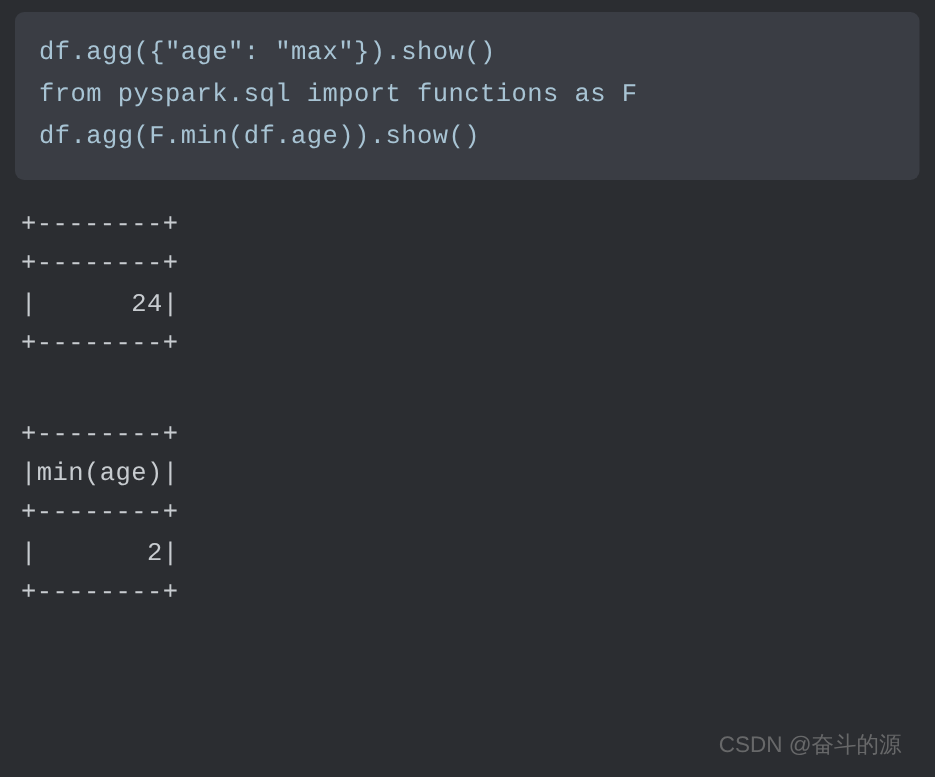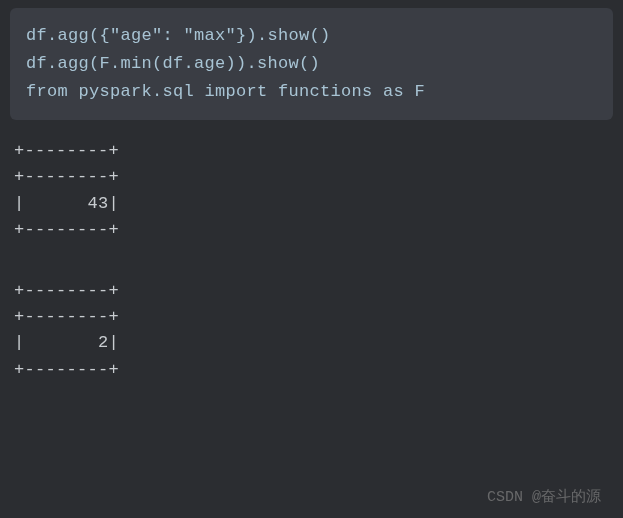--- a/index.html
+++ b/index.html
@@ -38,46 +38,47 @@
       white-space: pre;
       color: #c8ccd0;
       font-size: 17px;
     }
     .watermark {
       position: absolute;
       bottom: 12px;
       right: 22px;
       color: #888;
       font-size: 15px;
-      font-family: Liberation Mono, monospace;
+      font-family: Liberation Sans, sans-serif;
       opacity: 0.65;
     }
     .spacer {
       height: 18px;
     }
   </style>
 </head>
 <body>
 
 <div class="code-block">
   <div class="code-line">df.agg({"age": "max"}).show()</div>
   <div class="code-line"></div>
+  <div class="code-line">from pyspark.sql import functions as F</div>
   <div class="code-line">df.agg(F.min(df.age)).show()</div>
-  <div class="code-line">from pyspark.sql import functions as F</div>
 </div>
 
 <div class="output-block">
   <div class="output-line">+--------+</div>
   <div class="output-line">+--------+</div>
-  <div class="output-line">|      43|</div>
+  <div class="output-line">|      24|</div>
   <div class="output-line">+--------+</div>
 </div>
 
 <div class="spacer"></div>
 
 <div class="output-block">
   <div class="output-line">+--------+</div>
+  <div class="output-line">|min(age)|</div>
   <div class="output-line">+--------+</div>
   <div class="output-line">|       2|</div>
   <div class="output-line">+--------+</div>
 </div>
 
 <div class="watermark">CSDN @奋斗的源</div>
 
 </body></html>

